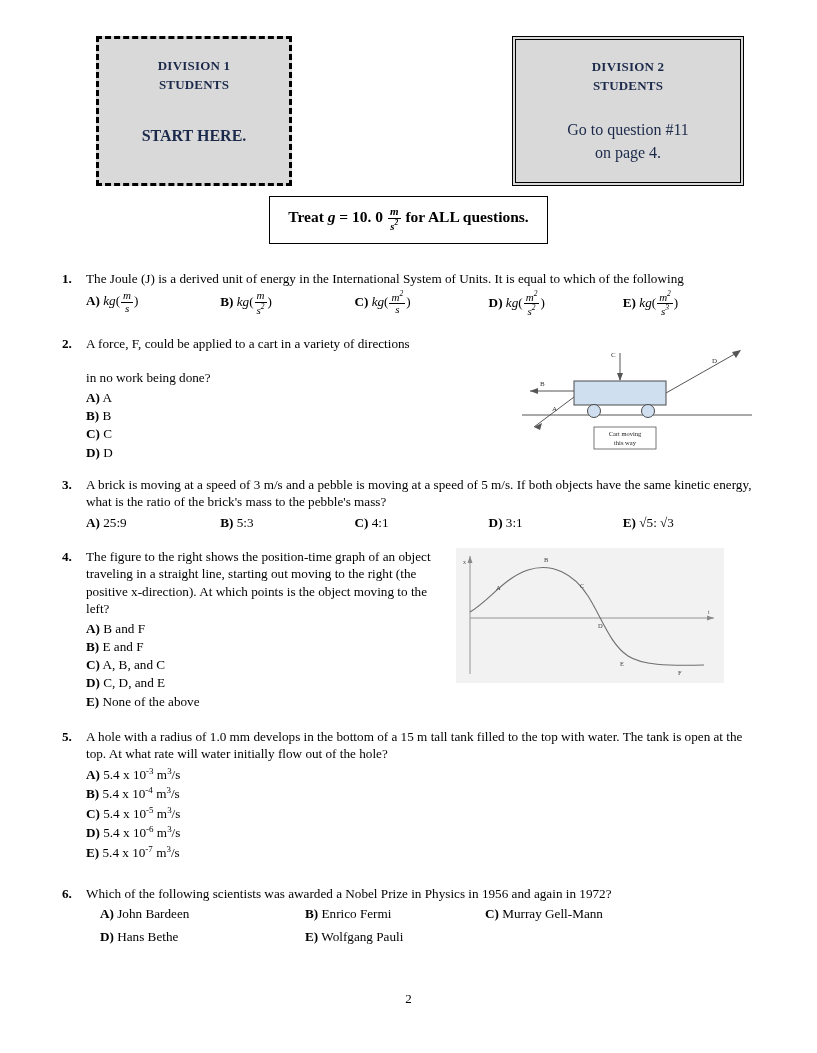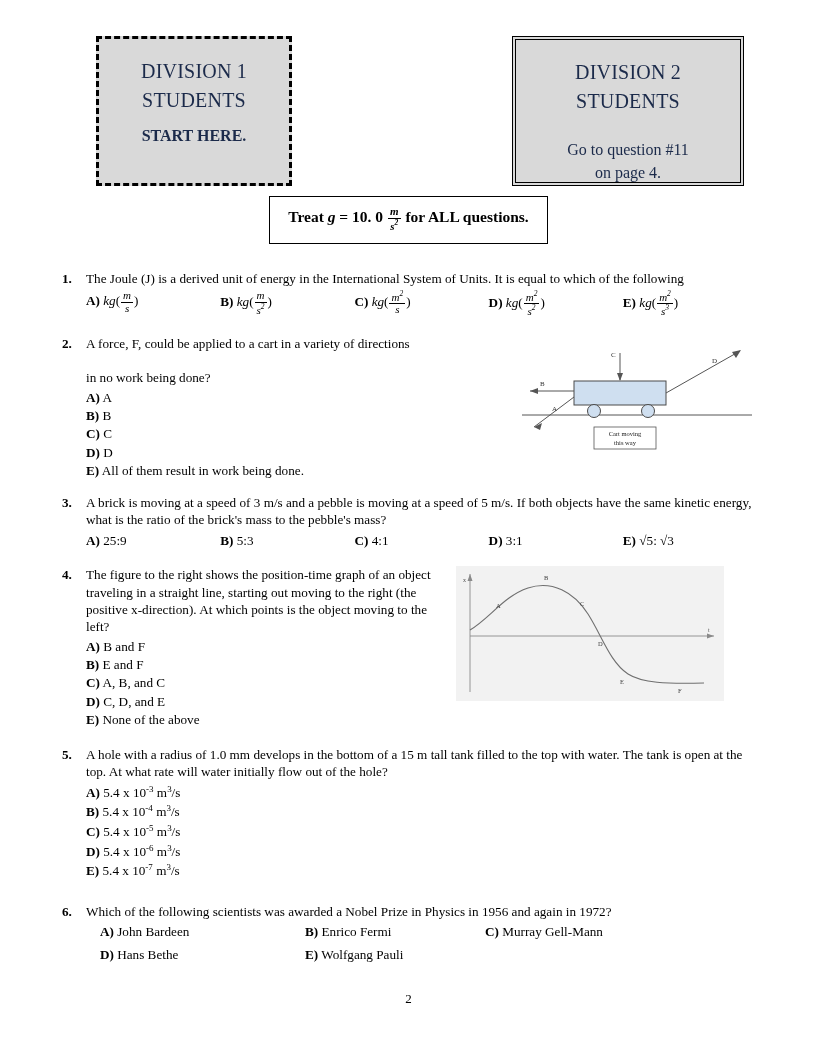--- a/index.html
+++ b/index.html
@@ -44,29 +44,29 @@
     left: 452px;
     top: 8px;
     width: 232px;
     height: 150px;
     background: #d9d9d9;
     border: 4px double #000;
     border-style: double;
     padding-top: 18px;
   }
   .div-title {
-    font-weight: normal;
-    font-size: 20px;
+    font-weight: bold;
+    font-size: 13px;
     line-height: 1.45;
     letter-spacing: .2px;
   }
   .div-sub {
     font-weight: bold;
     font-size: 16px;
-    margin-top: 12px;
+    margin-top: 32px;
   }
   .div-sub-normal {
     font-weight: normal;
     font-size: 16px;
     margin-top: 22px;
     line-height: 1.45;
   }
 
   
   .g-note-wrap {
@@ -221,21 +221,20 @@
           <div class="q-stem">
             <span>A force, F, could be applied to a cart in a variety of directions</span><br>
             <br>
             <span>in no work being done?</span>
           </div>
           <div class="choices-block">
             <span class="ch"><b>A)</b> <span>A</span></span>
             <span class="ch"><b>B)</b> <span>B</span></span>
             <span class="ch"><b>C)</b> <span>C</span></span>
             <span class="ch"><b>D)</b> <span>D</span></span>
-            <span class="ch"><b>E)</b> <span>All of them result in work being done.</span></span>
           </div>
         </div>
         <div class="q-fig-col">
           <div class="cart-fig">
             <svg width="245" height="120" viewBox="0 0 245 120">
 
               <line x1="10" y1="80" x2="240" y2="80" stroke="#555" stroke-width="1"></line>
 
               <rect x="62" y="46" width="92" height="24" fill="#cfdff0" stroke="#4a4a4a" stroke-width="1"></rect>
 

